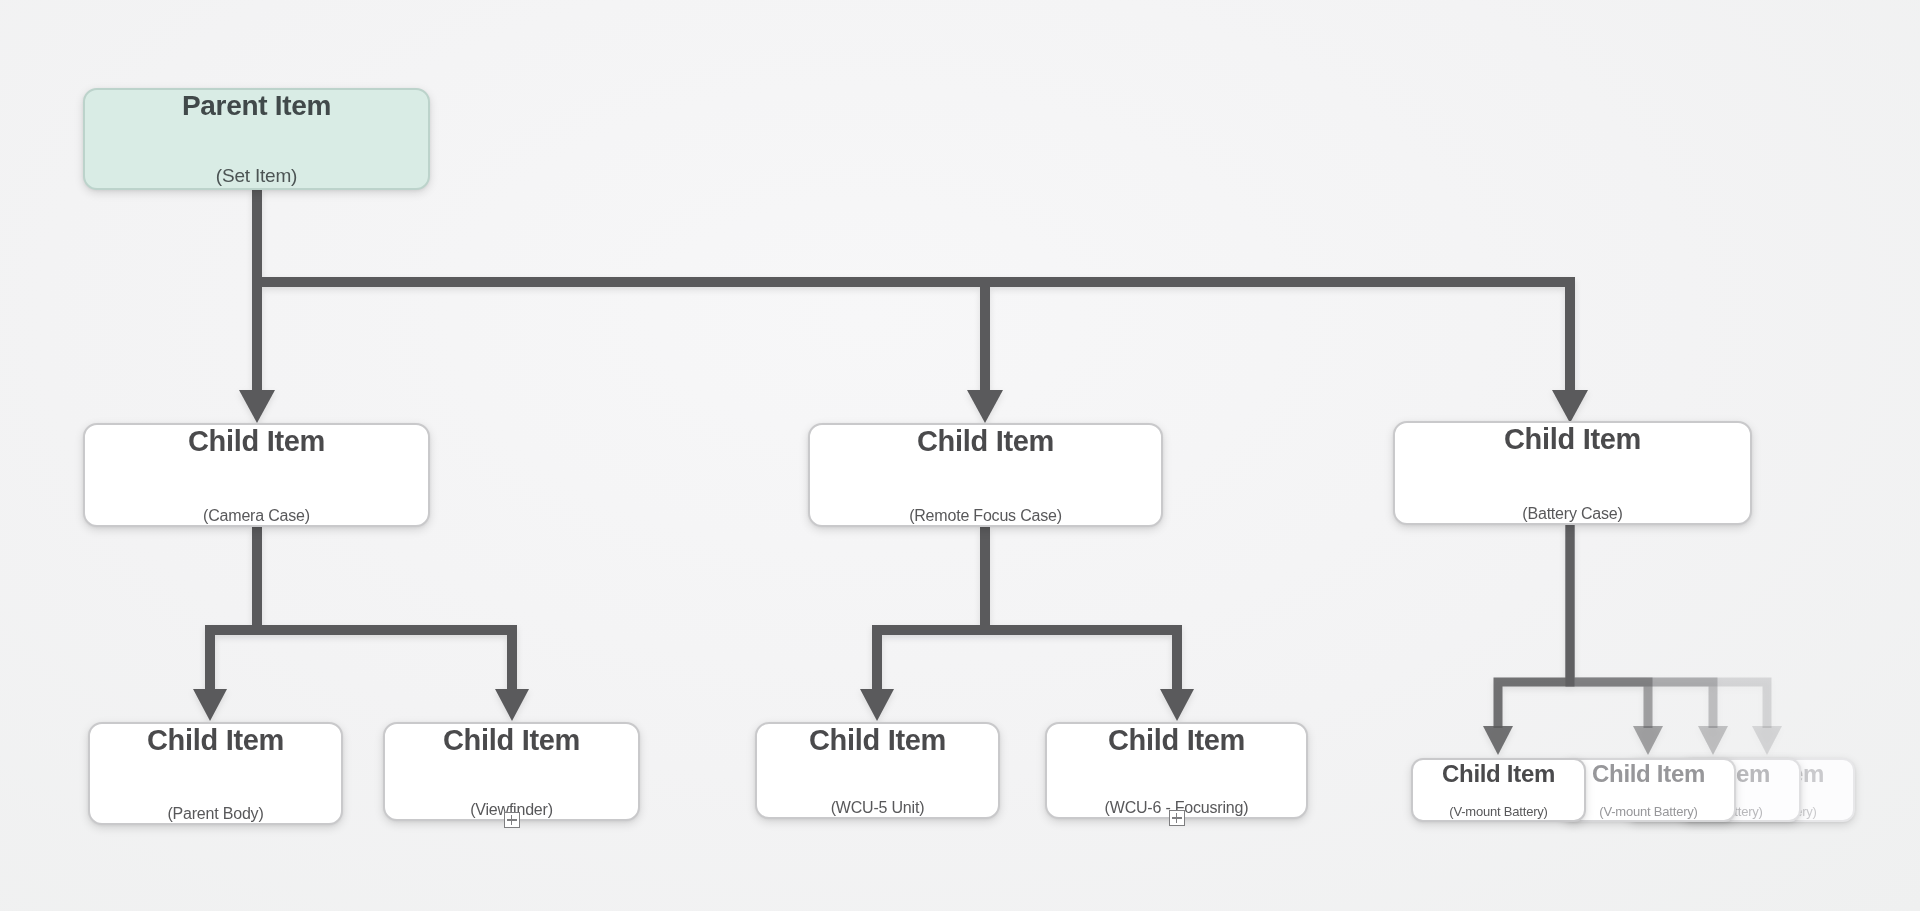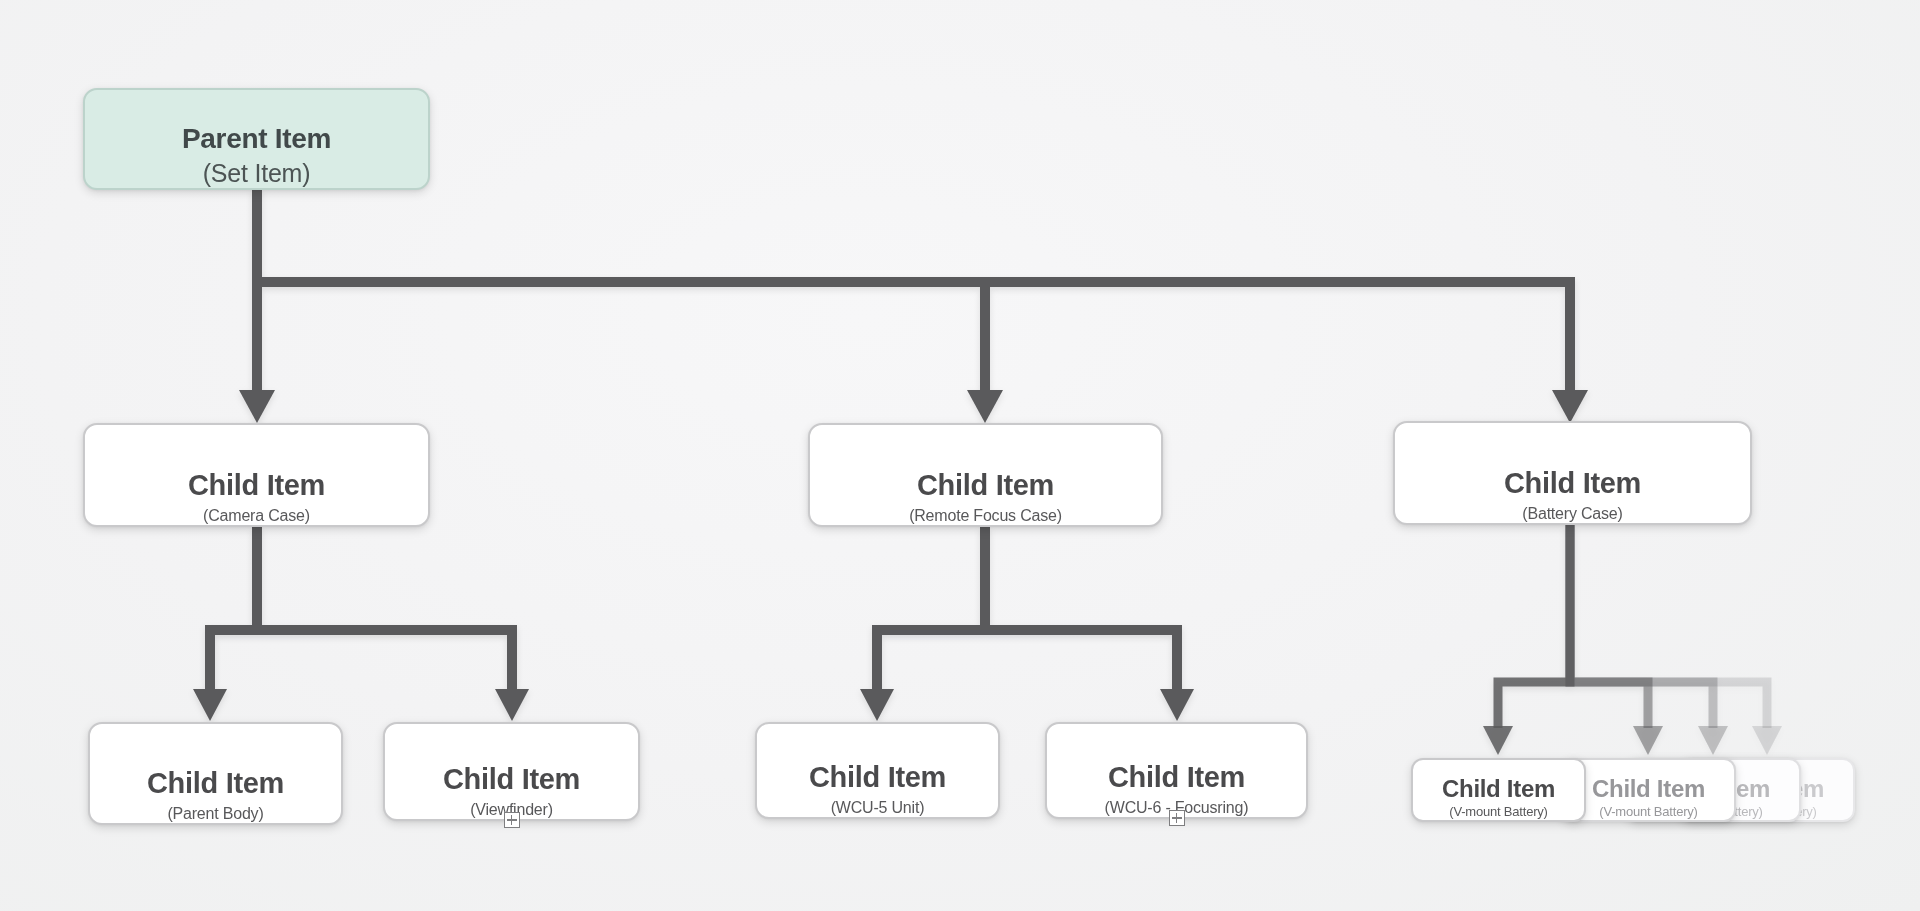--- a/index.html
+++ b/index.html
@@ -17,39 +17,39 @@
     position:absolute;left:0;top:0;
     filter:drop-shadow(0 3px 3px rgba(0,0,0,0.10));
   }
   .node{
     position:absolute;
     box-sizing:border-box;
     background:#ffffff;
     border:2px solid #c9c9cb;
     border-radius:14px;
     display:flex;flex-direction:column;
-    align-items:center;justify-content:flex-end;
+    align-items:center;justify-content:space-between;
     text-align:center;
     box-shadow:0 3px 10px rgba(0,0,0,0.13), 0 1px 3px rgba(0,0,0,0.06);
     z-index:5;
   }
   .node .title{
     font-size:29px;font-weight:700;color:#4a4a4c;
     letter-spacing:-0.3px;line-height:1.15;
   }
   .node .subtitle{
     font-size:16px;font-weight:400;color:#58585a;
     letter-spacing:-0.2px;line-height:1.2;margin-top:3px;
   }
   .node.mint{
     background:#d9ece5;
     border-color:#bcd3cb;
   }
   .node.mint .title{color:#41494a;font-size:28px;}
-  .node.mint .subtitle{color:#4c5454;font-size:25px;}
+  .node.mint .subtitle{color:#4c5454;font-size:19px;}
   .node.small{border-radius:12px;}
   .node.small .title{font-size:24px;}
   .node.small .subtitle{font-size:13px;margin-top:2px;}
   
   .node.fade1{z-index:10;}
   .node.fade2{z-index:9;border-color:#d6d6d8;}
   .node.fade2 .title,.node.fade2 .subtitle{color:#97979a;}
   .node.fade3{z-index:8;border-color:#e0e0e2;background:#fdfdfe;}
   .node.fade3 .title,.node.fade3 .subtitle{color:#b9b9bc;}
   .node.fade4{z-index:7;border-color:#e7e7e9;background:#fcfcfd;}

